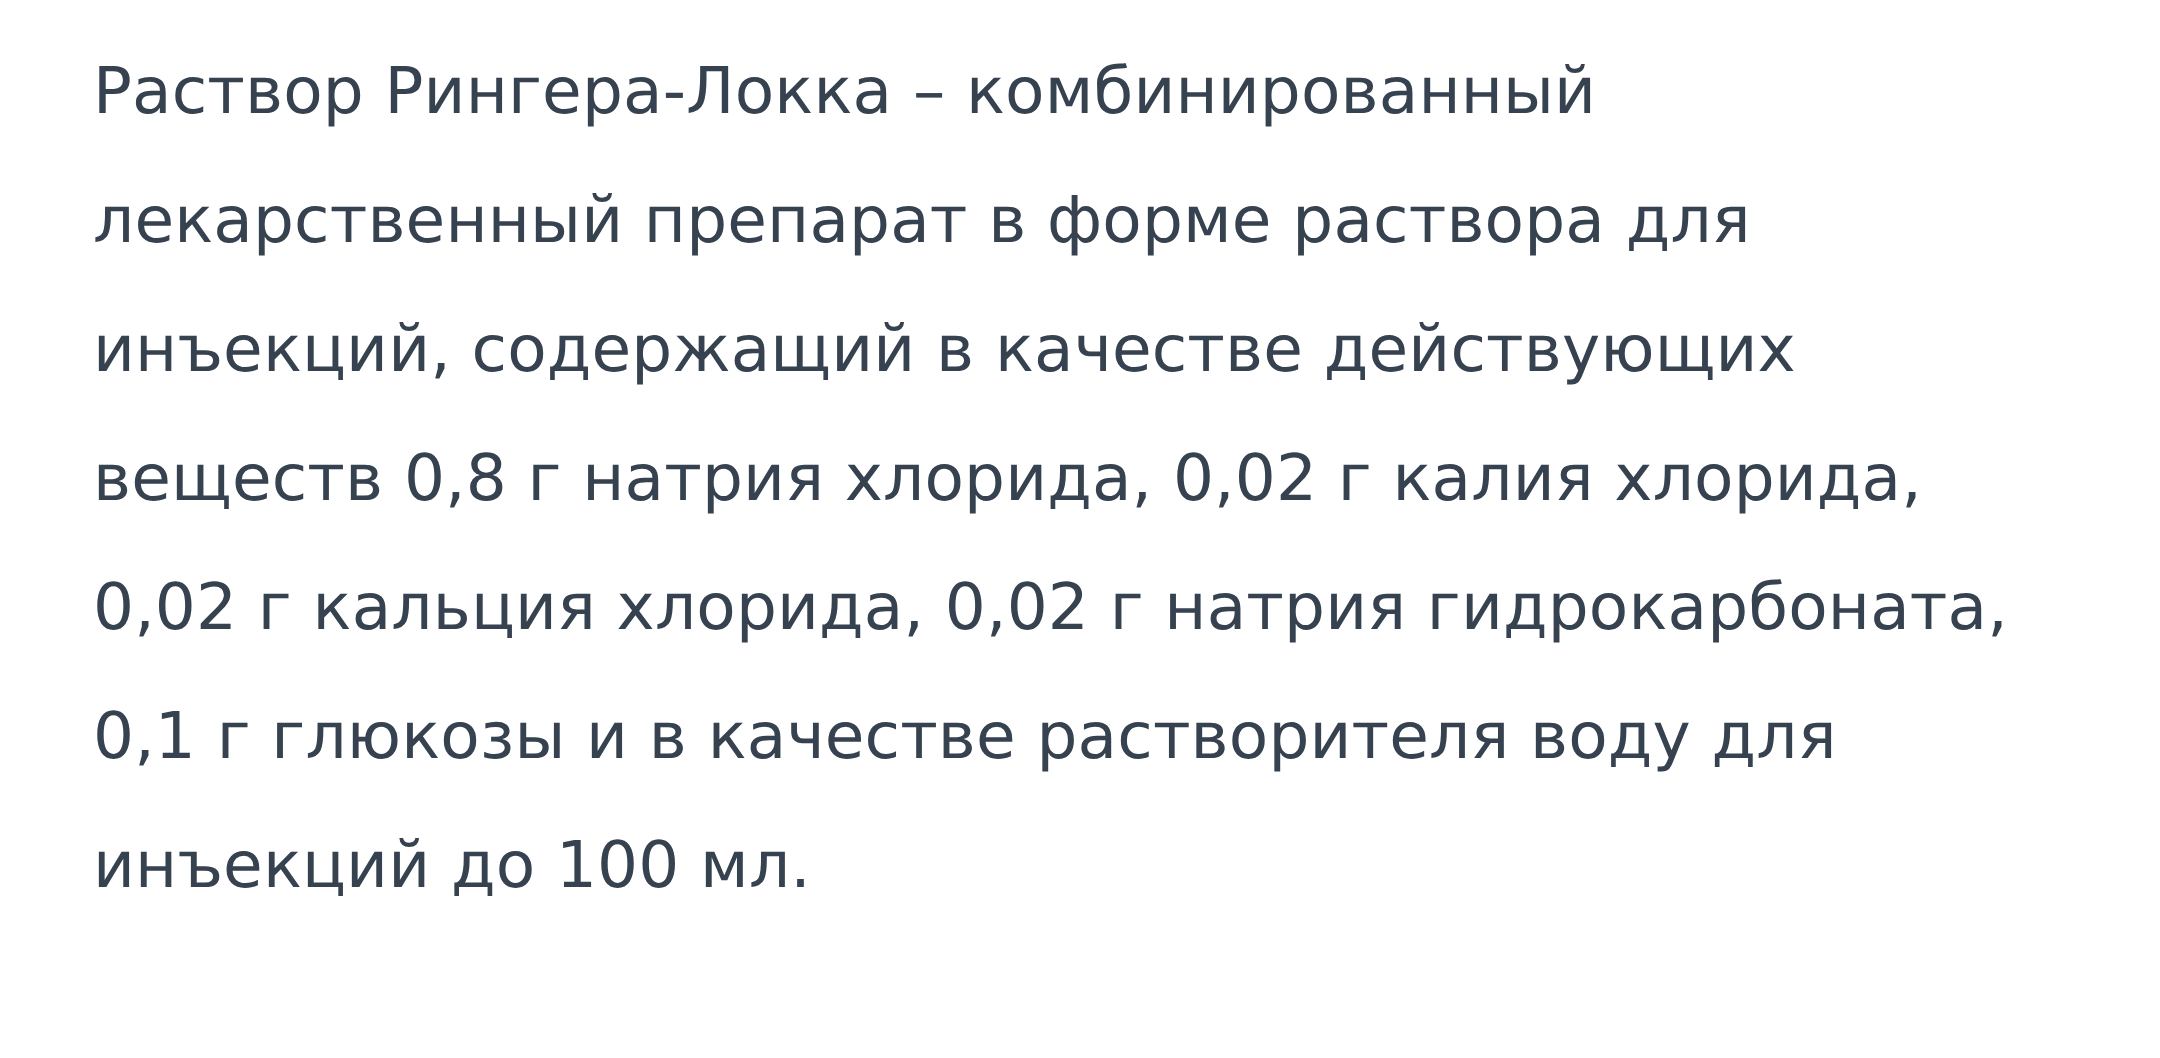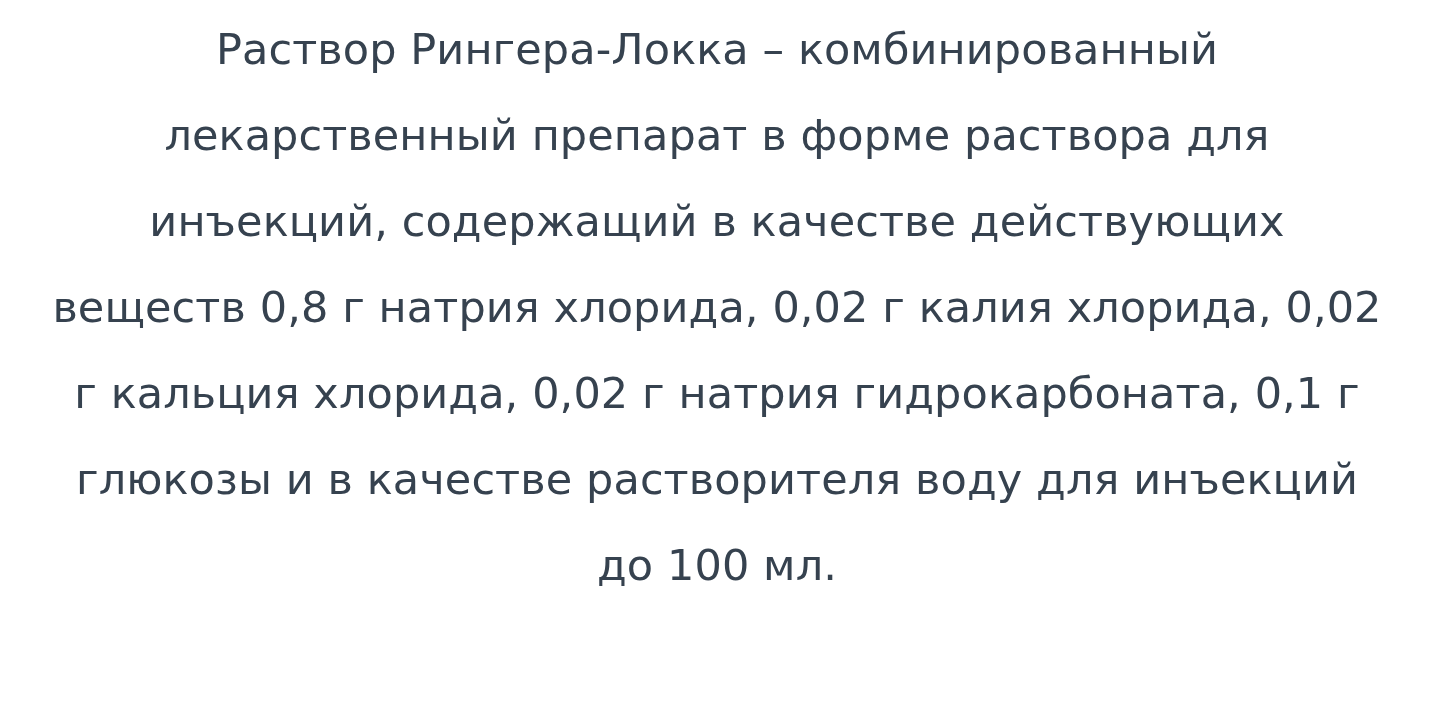--- a/index.html
+++ b/index.html
@@ -23,22 +23,22 @@
     background: #ffffff;
   }
   .body-text {
     font-family: "DejaVu Sans", sans-serif;
     font-size: 43px;
     line-height: 86px;
     font-weight: 400;
     color: #36424f;
     letter-spacing: 0.1px;
     white-space: pre-wrap;
-    margin: 0;
-    text-align: center;
+    margin: 12px;
+    text-align: left;
   }
 </style>
 </head>
 <body>
 
 <div class="page">
   <p class="body-text">Раствор Рингера-Локка – комбинированный лекарственный препарат в форме раствора для инъекций, содержащий в качестве действующих веществ 0,8 г натрия хлорида, 0,02 г калия хлорида, 0,02 г кальция хлорида, 0,02 г натрия гидрокарбоната, 0,1 г глюкозы и в качестве растворителя воду для инъекций до 100 мл.</p>
 </div>
 
 </body></html>

